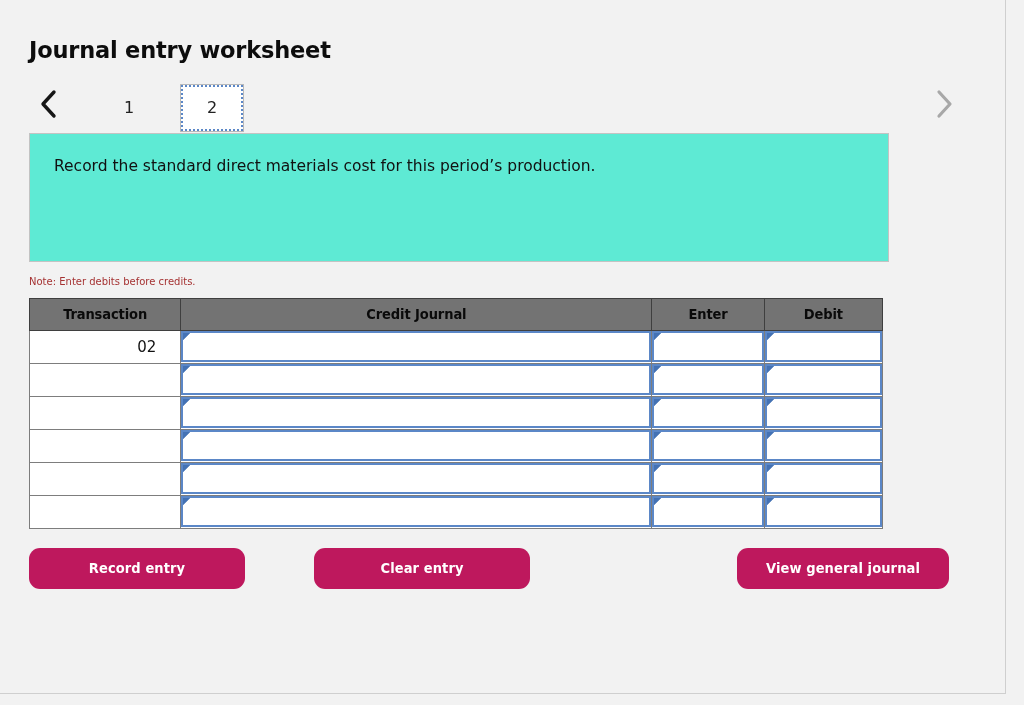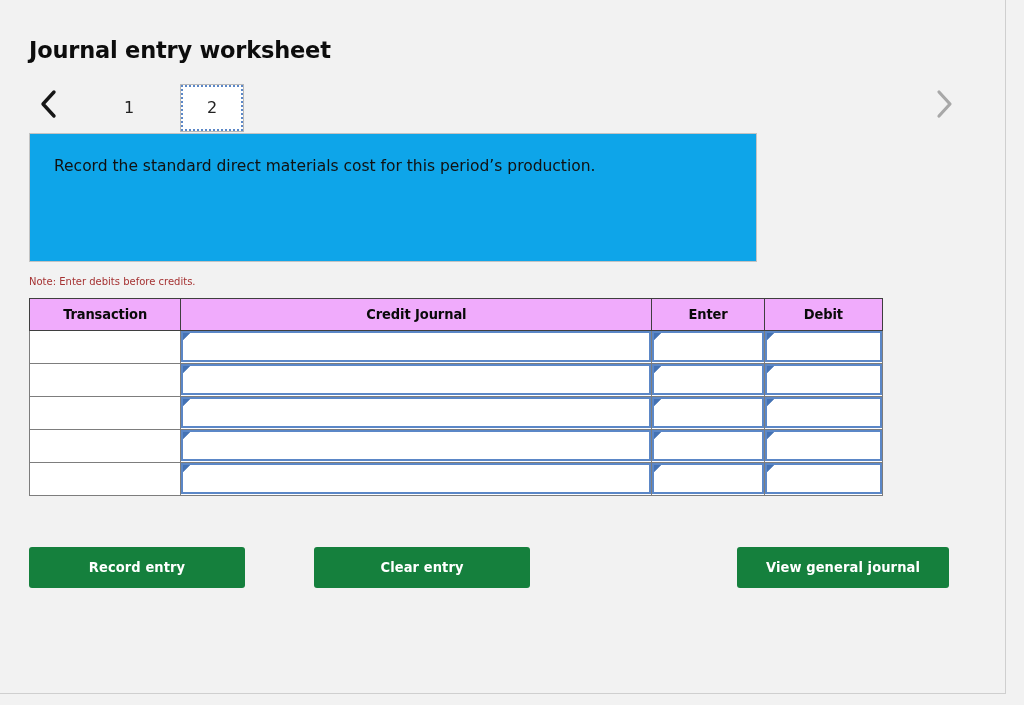--- a/index.html
+++ b/index.html
@@ -80,23 +80,23 @@
   .tab-2 {
     left: 151px;
     background: #ffffff;
     border: 1px solid #b9b9b9;
     outline: 2px dotted #5b87c7;
     outline-offset: -3px;
   }
 
   
   .desc-box {
-    width: 728px;
+    width: 860px;
     height: 129px;
-    background: #0ea5e9;
+    background: #5eead4;
     border: 1px solid #c3c3c3;
     margin-top: 1px;
     padding: 22px 24px 0 24px;
   }
   .desc-text {
     font-size: 15.5px;
     color: #111;
     line-height: 1.35;
   }
 
@@ -108,21 +108,21 @@
   }
 
   
   .journal {
     border-collapse: collapse;
     width: 854px;
     table-layout: fixed;
     border: 1px solid #4a4a4a;
   }
   .journal th {
-    background: #f0abfc;
+    background: #737373;
     border: 1px solid #3f3f3f;
     height: 32px;
     font-size: 14.5px;
     font-weight: bold;
     color: #0a0a0a;
     font-family: "DejaVu Sans Condensed", "Liberation Sans Narrow", "Liberation Sans", sans-serif;
     letter-spacing: -0.1px;
     padding: 0 4px;
   }
   .col-txn   { width: 151px; }
@@ -195,33 +195,32 @@
   .btn-row {
     position: relative;
     width: 940px;
     height: 46px;
     margin-top: 19px;
   }
   .btn {
     position: absolute;
     top: 0;
     height: 41px;
-    background: #15803d;
+    background: #be185d;
     color: #ffffff;
     border: none;
-    border-radius: 3px;
+    border-radius: 11px;
     font-family: "DejaVu Sans Condensed", "Liberation Sans Narrow", "Liberation Sans", sans-serif;
     font-size: 14.5px;
     font-weight: bold;
     letter-spacing: 0.1px;
     cursor: pointer;
     display: flex;
     align-items: center;
     justify-content: center;
-    margin-top: 32px;
   }
   .btn-record { left: 0px;   width: 216px; }
   .btn-clear  { left: 285px; width: 216px; }
   .btn-view   { left: 708px; width: 212px; }
 </style>
 </head>
 <body>
 
 <div class="panel">
   <div class="panel-inner">
@@ -268,20 +267,38 @@
       <thead>
         <tr>
           <th>Transaction</th>
           <th>Credit Journal</th>
           <th>Enter</th>
           <th>Debit</th>
         </tr>
       </thead>
       <tbody>
         <tr>
+          <td class="txn-cell">02</td>
+          <td class="edit-td">
+            <div class="cellwrap">
+              <input type="text" value="" style="">
+            </div>
+          </td>
+          <td class="edit-td">
+            <div class="cellwrap">
+              <input type="text" value="" style="">
+            </div>
+          </td>
+          <td class="edit-td">
+            <div class="cellwrap">
+              <input type="text" value="" style="">
+            </div>
+          </td>
+        </tr>
+        <tr>
           <td class="txn-cell"></td>
           <td class="edit-td">
             <div class="cellwrap">
               <input type="text" value="" style="">
             </div>
           </td>
           <td class="edit-td">
             <div class="cellwrap">
               <input type="text" value="" style="">
             </div>

